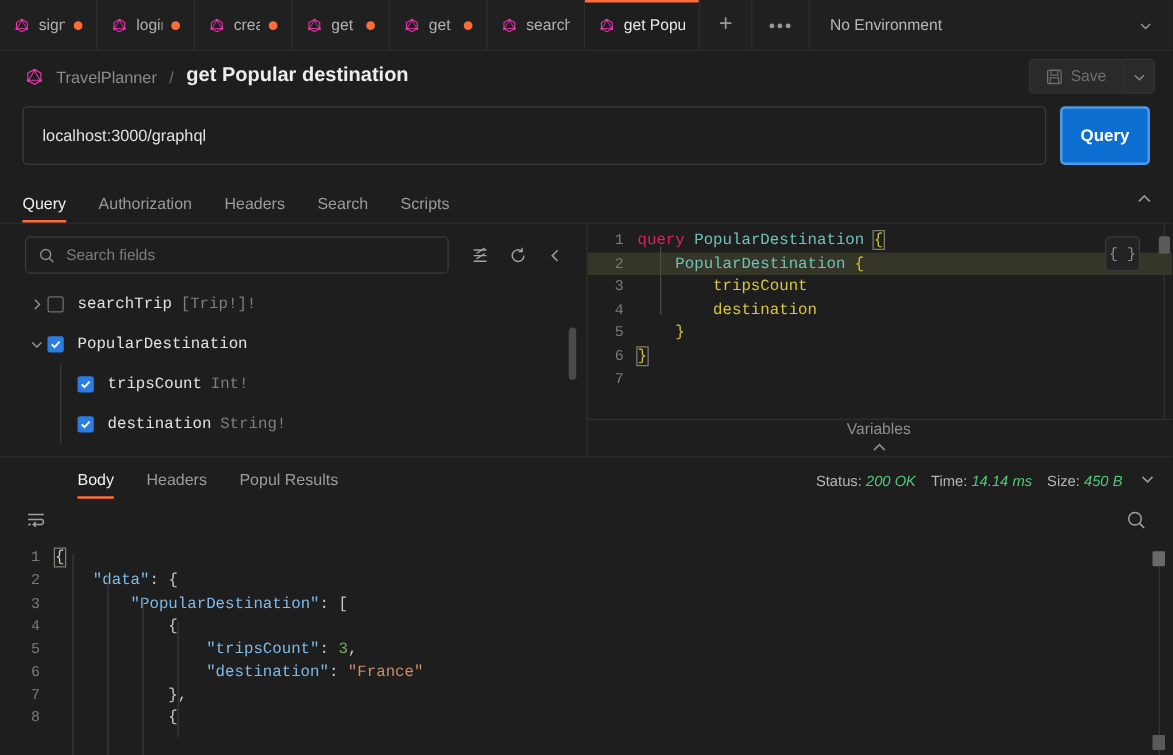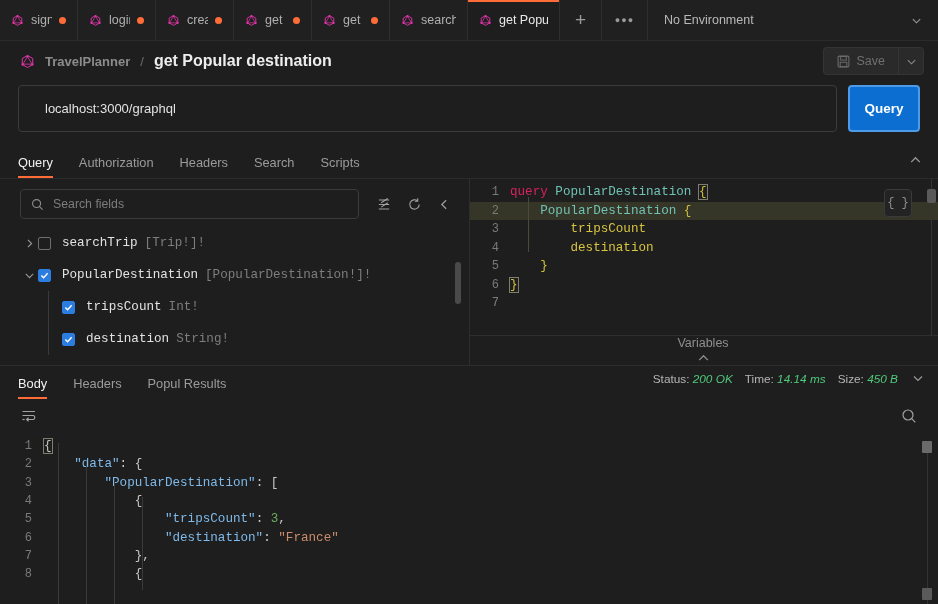--- a/index.html
+++ b/index.html
@@ -33,39 +33,39 @@
   .tab-more { font-size:9px; letter-spacing:1px; width:46px; }
   .env-select {
     display:flex; align-items:center; justify-content:space-between;
     flex:1; padding:0 16px 0 16px; font-size:12.5px; color:#b8b8b8; cursor:pointer;
   }
   .chev { width:11px; height:11px; }
 
   
   .crumbbar { height:40px; display:flex; align-items:center; padding:0 14px 0 20px; flex-shrink:0; }
   .crumb-left { display:flex; align-items:center; gap:10px; flex:1; }
-  .crumb-root { font-size:13px; color:#8c8c8c; cursor:pointer;font-weight:bold;}
+  .crumb-root { font-size:13px; color:#8c8c8c; cursor:pointer;}
   .crumb-sep { font-size:13px; color:#6d6d6d; }
   .crumb-cur { font-size:16px; color:#ededed; font-weight:bold; }
   .save-group { display:flex; align-items:stretch; }
   .btn-save {
     display:flex; align-items:center; gap:7px; background:#2a2a2a; color:#6f6f6f;
     border:1px solid #343434; border-right:none; border-radius:4px 0 0 4px;
     padding:0 13px; height:28px; font-size:12.5px; cursor:default;
   }
   .btn-save-caret {
     display:flex;align-items:center;justify-content:center; width:26px; height:28px;
     background:#2a2a2a; border:1px solid #343434; border-radius:0 4px 4px 0; color:#8a8a8a; cursor:pointer;
   }
 
   
   .urlrow { display:flex; align-items:center; gap:11px; padding:4px 18px 14px 18px; flex-shrink:0;}
   .url-input {
     flex:1; height:47px; background:#1e1e1e; border:1px solid #3c3c3c; border-radius:4px;
-    color:#e2e2e2; font-size:13px; padding:0 26px; font-family:"Liberation Sans", sans-serif;
+    color:#e2e2e2; font-size:13px; padding:0 15px; font-family:"Liberation Sans", sans-serif;
     outline:none;
   }
   .btn-query {
     width:72px; height:47px; background:#0c6ed1; color:#fff; font-size:13.5px; font-weight:bold;
     border:2px solid #4c9ae8; border-radius:4px; cursor:pointer;
     font-family:"Liberation Sans", sans-serif;
   }
 
   
   .reqtabs { display:flex; align-items:flex-end; padding:0 18px; height:32px; flex-shrink:0; position:relative;}
@@ -121,21 +121,21 @@
   }
   .ed-sb { position:absolute; right:2px; top:10px; width:9px; height:14px; background:#5a5a5a; border-radius:2px;}
   .ed-sb-track { position:absolute; right:6px; top:0px; bottom:0; width:1px; background:#333;}
   .vars-bar {
     height:30px; display:flex; align-items:center; justify-content:space-between;
     padding:0 16px 0 14px; border-top:1px solid #2e2e2e; font-size:12.5px; color:#8e8e8e; cursor:pointer;flex-direction:column;
   }
 
   
   .resp { flex:1; display:flex; flex-direction:column; border-top:1px solid #2e2e2e; overflow:hidden;}
-  .resp-tabs { height:33px; display:flex; padding:0 14px 0 18px; flex-shrink:0; }
+  .resp-tabs { height:33px; display:flex; align-items:flex-end; padding:0 14px 0 18px; flex-shrink:0;margin-left:44px; }
   .resp-meta { margin-left:auto; display:flex; align-items:center; gap:12px; padding-bottom:7px; font-size:11.8px; color:#b5b5b5;}
   .resp-meta .val { color:#4ec97a;font-style:italic; }
   .resp-meta .caret { color:#9a9a9a; margin-left:2px;}
   .resp-tools { height:34px; display:flex; align-items:center; justify-content:space-between; padding:0 16px 0 20px; flex-shrink:0;}
   .resp-body { flex:1; position:relative; overflow:hidden; font-family:"Liberation Mono", monospace; font-size:12.6px; padding-top:4px;}
   .jline { display:flex; height:18.3px; align-items:center; }
   .jnum { width:44px; text-align:right; padding-right:12px; color:#7a7a7a; flex-shrink:0; font-size:12px;}
   .jtext { white-space:pre; color:#cfcfcf; }
   .jkey { color:#7fbaea; }
   .jstr { color:#cd8d6a; }
@@ -339,21 +339,20 @@
               <svg width="11" height="11" viewBox="0 0 12 12">
                 <path d="M2 4.3 L6 8.3 L10 4.3" stroke="#9a9a9a" stroke-width="1.2" fill="none"></path>
               </svg>
             </span>
             <span class="cbox on">
               <svg width="9" height="9" viewBox="0 0 10 10">
                 <path d="M1.5 5 L4 7.5 L8.5 2.5" stroke="#fff" stroke-width="1.6" fill="none"></path>
               </svg>
             </span>
             <span class="fname">PopularDestination</span>
-            <span class="ftype">[PopularDestination!]!</span>
           </div>
           <div class="field-row indent1">
             <span class="fr-arrow"></span>
             <span class="cbox on">
               <svg width="9" height="9" viewBox="0 0 10 10">
                 <path d="M1.5 5 L4 7.5 L8.5 2.5" stroke="#fff" stroke-width="1.6" fill="none"></path>
               </svg>
             </span>
             <span class="fname">tripsCount</span>
             <span class="ftype">Int!</span>

